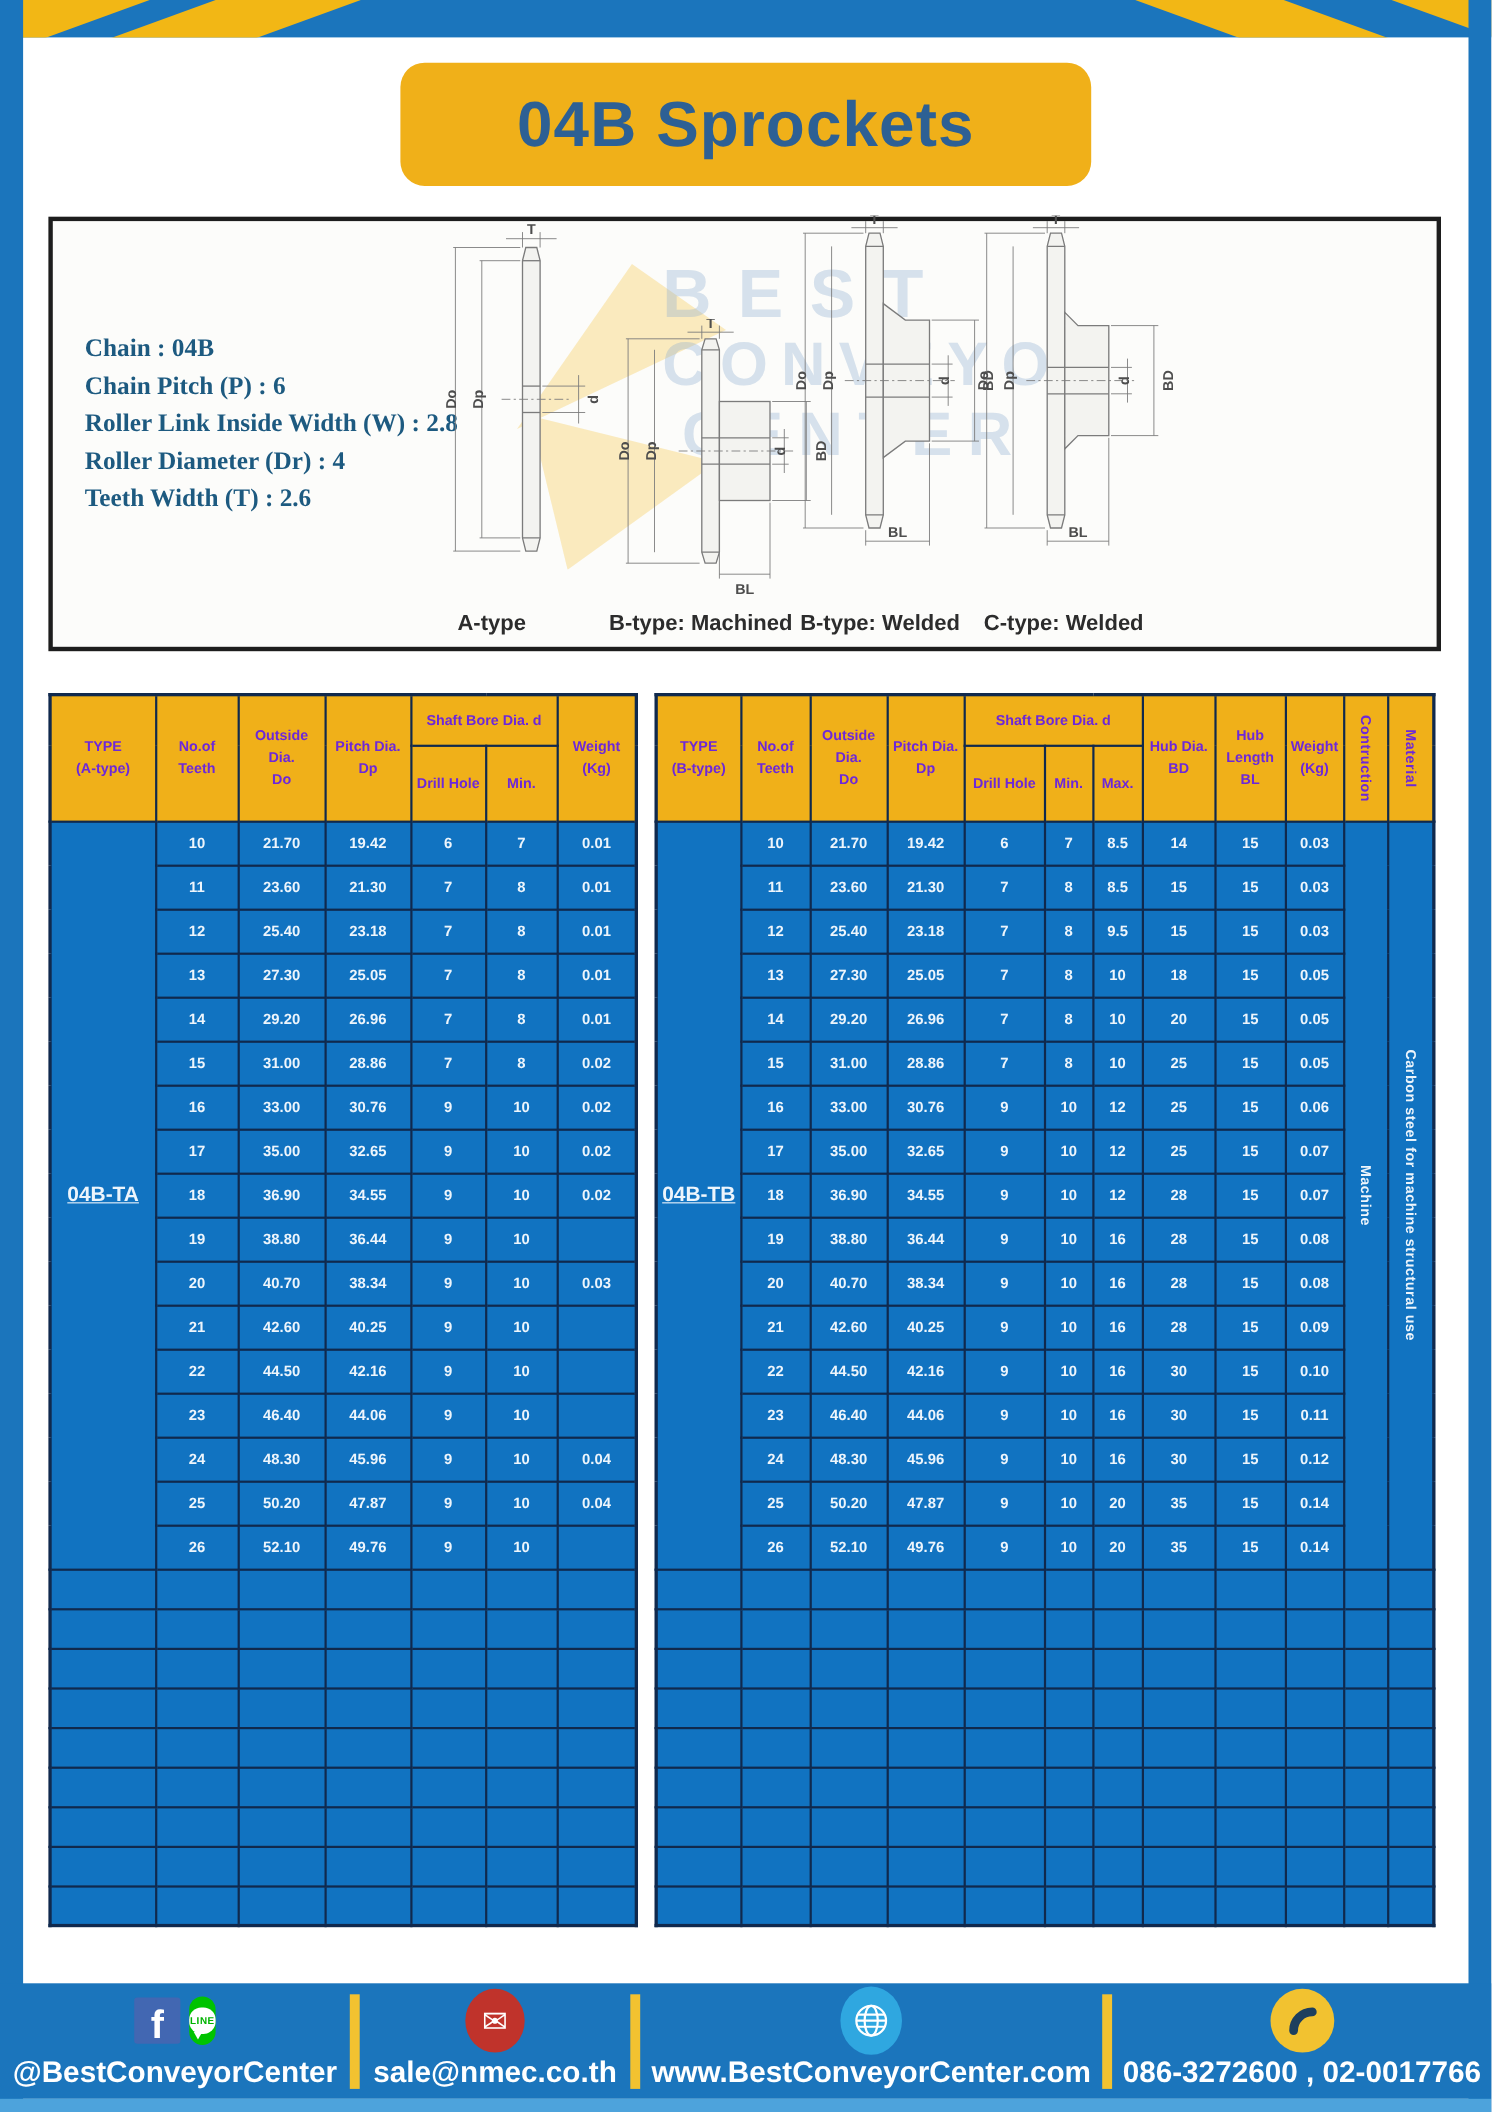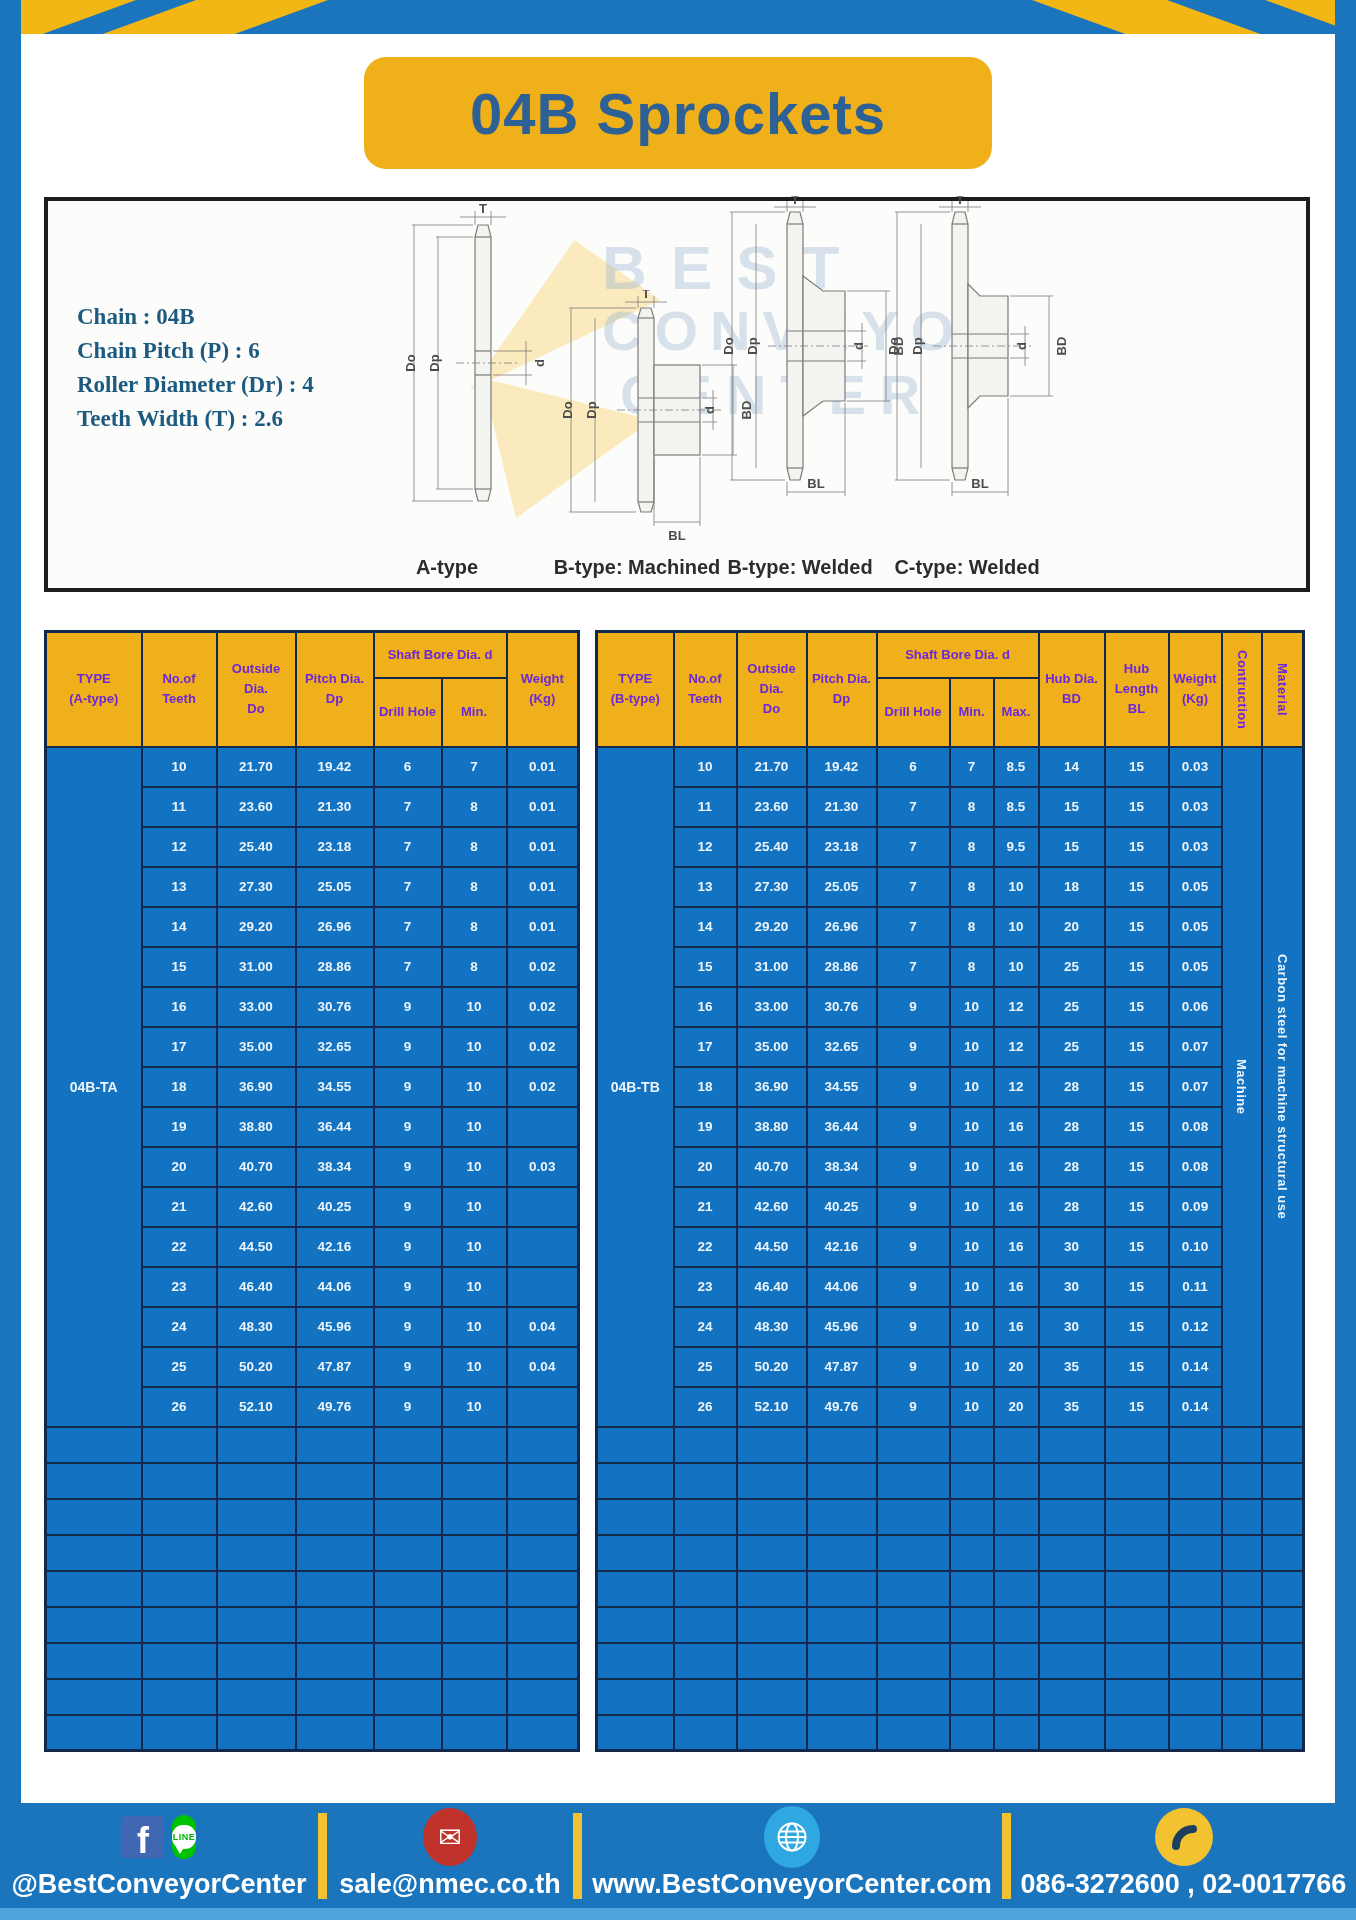--- a/index.html
+++ b/index.html
@@ -41,21 +41,21 @@
           white-space:pre-line;line-height:1.55;padding:2px 1px;text-align:center;vertical-align:middle;}
   .tbl td{background:#1173c1;border:2px solid #10294d;color:#edf5fc;font-size:13.5px;font-weight:600;
           text-align:center;vertical-align:middle;padding:0 2px;}
   .tbl{border:3px solid #10294d;}
   .tbl tr.h1{height:46px;}
   .tbl tr.h2{height:69px;}
   .tbl tr.data-row{height:40px;}
   .tbl tr.empty-row{height:36px;}
   th.vert{writing-mode:vertical-rl;letter-spacing:.5px;padding:4px 0;line-height:1.1;}
   td.vert-cell{writing-mode:vertical-rl;font-size:13px;letter-spacing:.5px;}
-  td.type-cell{font-size:14px;}
+  td.type-cell{font-size:19px;text-decoration:underline;}
   
   .footer{position:absolute;left:0;top:1803px;width:1356px;height:105px;background:#1b75bc;
           display:flex;align-items:center;}
   .footer-strip{position:absolute;left:0;top:1908px;width:1356px;height:12px;background:#4da3dc;}
   .f-sec{display:flex;flex-direction:column;align-items:center;justify-content:center;gap:6px;}
   .s1{flex:0 0 318px;} .s2{flex:0 0 246px;} .s3{flex:0 0 420px;} .s4{flex:1;}
   .f-bar{flex:0 0 9px;height:86px;background:#f2c230;}
   .f-label{color:#ffffff;font-size:27px;font-weight:bold;white-space:nowrap;}
   .icon-row{display:flex;gap:8px;align-items:center;height:52px;}
   .fb-icon{width:42px;height:42px;background:#4267b2;border-radius:3px;display:flex;align-items:flex-end;
@@ -97,20 +97,21 @@
 
   <div class="wm-shape" style="left:470px;top:240px;width:190px;height:150px;clip-path:polygon(0 100%,55% 0,100% 40%);"></div>
   <div class="wm-shape" style="left:482px;top:378px;width:170px;height:140px;clip-path:polygon(0 0,100% 30%,20% 100%);"></div>
   <div class="wm-text" style="left:602px;top:232px;font-size:62px;letter-spacing:24px;">BEST</div>
   <div class="wm-text" style="left:602px;top:298px;font-size:56px;letter-spacing:12px;">CONVEYOR</div>
   <div class="wm-text" style="left:620px;top:362px;font-size:56px;letter-spacing:14px;">CENTER</div>
 
   <div class="specs">
     <div>Chain : 04B</div>
     <div>Chain Pitch (P) : 6</div>
+    <div>Roller Link Inside Width (W) : 2.8</div>
     <div>Roller Diameter (Dr) : 4</div>
     <div>Teeth Width (T) : 2.6</div>
   </div>
 
   <svg class="fig" style="left:400px;top:203px;" width="170" height="335" viewBox="0 0 170 335">
     <text x="83" y="10" text-anchor="middle">T</text>
     <line class="dl" x1="60" y1="14" x2="106" y2="14"></line>
     <line class="dl" x1="75" y1="22" x2="75" y2="8"></line>
       <line class="dl" x1="91" y1="22" x2="91" y2="8"></line>
     <path class="plate" d="M78,22 L88,22 L91,34 L91,286 L88,298 L78,298 L75,286 L75,34 Z"></path>

